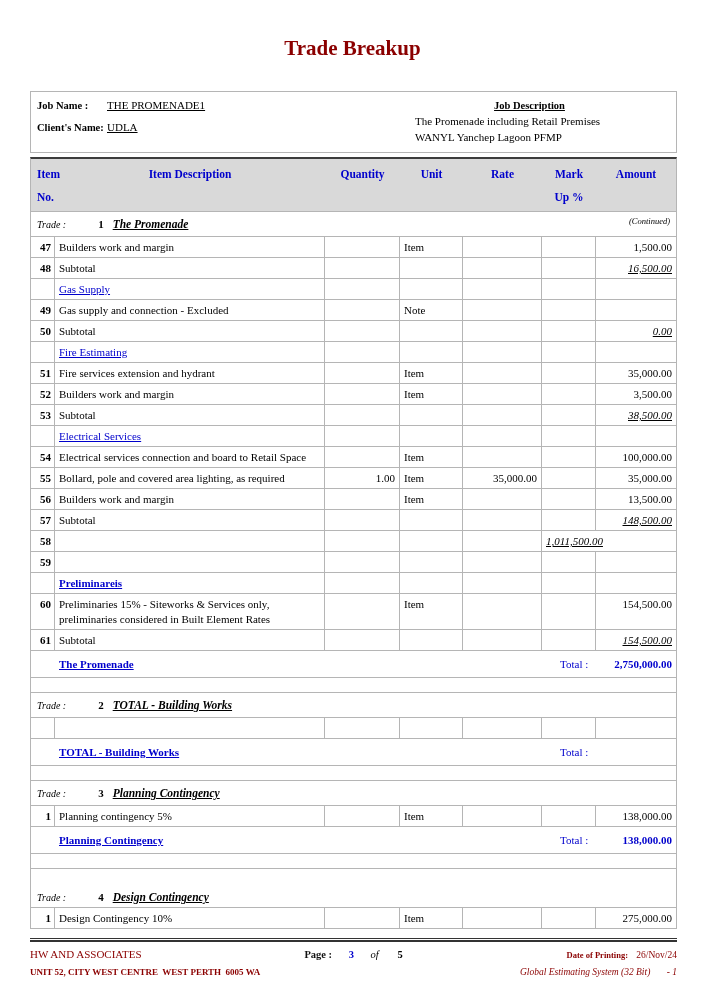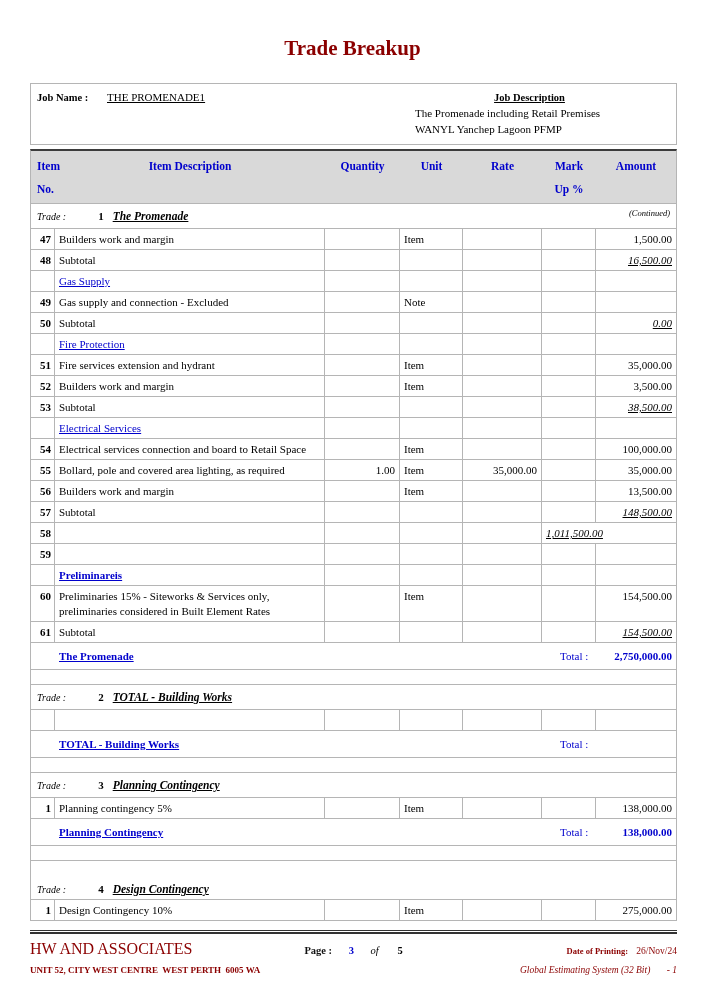--- a/index.html
+++ b/index.html
@@ -5,21 +5,21 @@
   :root{
     --blue:#0000cc; --red:#8b0000; --band:#d9d9d9; --line:#b5b5b5; --dark:#3c3c3c;
   }
   *{box-sizing:border-box; margin:0; padding:0;}
   html,body{background:#ffffff;}
   body{width:705px; height:997px; font-family:"Liberation Serif","DejaVu Serif",serif; color:#000; position:relative; overflow:hidden;}
 
   .title{ text-align:center; padding-top:36px; font-size:21px; font-weight:bold; color:var(--red); }
 
   
-  .jobbox{ margin:22px 28px 0 30px; border:1px solid var(--line); display:flex; padding:6px 0 7px; font-size:11px; }
+  .jobbox{ margin:30px 28px 0 30px; border:1px solid var(--line); display:flex; padding:6px 0 7px; font-size:11px; }
   .jb-left{ width:352px; }
   .jb-row{ display:flex; line-height:15px; margin-bottom:7px;}
   .jb-row:last-child{margin-bottom:0;}
   .jb-label{ width:76px; font-weight:bold; padding-left:6px; font-size:10.5px;}
   .jb-value{ text-decoration:underline; }
   .jb-right{ flex:1; }
   .jb-desc-title{ text-align:center; font-weight:bold; text-decoration:underline; font-size:10.5px; line-height:15px; }
   .jb-desc-line{ padding-left:32px; line-height:16px; }
 
   
@@ -51,21 +51,21 @@
   .t-name{ grid-column:2; color:var(--blue); font-weight:bold; text-decoration:underline; padding-left:4px; line-height:15px;}
   .t-label{ grid-column:6; color:var(--blue); font-weight:normal; padding-left:2px; line-height:15px;margin-left:16px;}
   .t-amt{ grid-column:7; color:var(--blue); font-weight:bold; text-align:right; padding-right:4px; line-height:15px;}
 
   .trow.gap{ height:15px; }
 
   
   .footer{ margin:9px 28px 0 30px; }
   .footer-rule{ height:4px; border-top:1px solid #333; border-bottom:2px solid #333; }
   .f-line1{ display:flex; align-items:baseline; margin-top:6px; }
-  .f-company{ flex:1; color:var(--red); font-size:16px; }
+  .f-company{ flex:1; color:var(--red); font-size:11px; }
   .f-page{ flex:0 0 auto; font-size:10.5px; }
   .f-pagelbl{ font-weight:bold; color:#111; }
   .f-pagenum{ color:var(--blue); font-weight:bold; margin-left:14px; }
   .f-of{ font-style:italic; margin-left:14px; }
   .f-pagecount{ font-weight:bold; margin-left:16px; }
   .f-date{ flex:1; text-align:right; color:var(--red); font-size:9.5px; }
   .f-datelbl{ font-weight:bold; font-size:8.5px; }
   .f-dateval{ margin-left:6px; }
   .f-line2{ display:flex; align-items:center; margin-top:7px; }
   .f-addr{ flex:1; color:var(--red); font-weight:bold; font-size:9px; white-space:pre; }
@@ -76,20 +76,24 @@
 <body>
 
 <div class="title">Trade Breakup</div>
 
 <div class="jobbox">
   <div class="jb-left">
     <div class="jb-row">
       <span class="jb-label">Job Name :</span>
       <span class="jb-value">THE PROMENADE1</span>
     </div>
+    <div class="jb-row">
+      <span class="jb-label">Client's Name:</span>
+      <span class="jb-value">UDLA</span>
+    </div>
   </div>
   <div class="jb-right">
     <div class="jb-desc-title">Job Description</div>
     <div class="jb-desc-line">The Promenade including Retail Premises</div>
     <div class="jb-desc-line">WANYL Yanchep Lagoon PFMP</div>
   </div>
 </div>
 
 <div class="tablewrap">
   <div class="thead">
@@ -162,21 +166,21 @@
           <div>Subtotal</div>
         </div>
         <div class="cell c-qty"></div>
         <div class="cell c-unit"></div>
         <div class="cell c-rate"></div>
         <div class="cell c-mark"></div>
         <div class="cell c-amt amt-sub">0.00</div>
       </div>
       <div class="trow section cells">
         <div class="cell c-no"></div>
-        <div class="cell c-desc"><span class="section-name">Fire Protection</span></div>
+        <div class="cell c-desc"><span class="section-name">Fire Estimating</span></div>
         <div class="cell c-qty"></div>
         <div class="cell c-unit"></div>
         <div class="cell c-rate"></div>
         <div class="cell c-mark"></div>
         <div class="cell c-amt"></div>
       </div>
       <div class="trow item cells">
         <div class="cell c-no">51</div>
         <div class="cell c-desc">
           <div>Fire services extension and hydrant</div>

